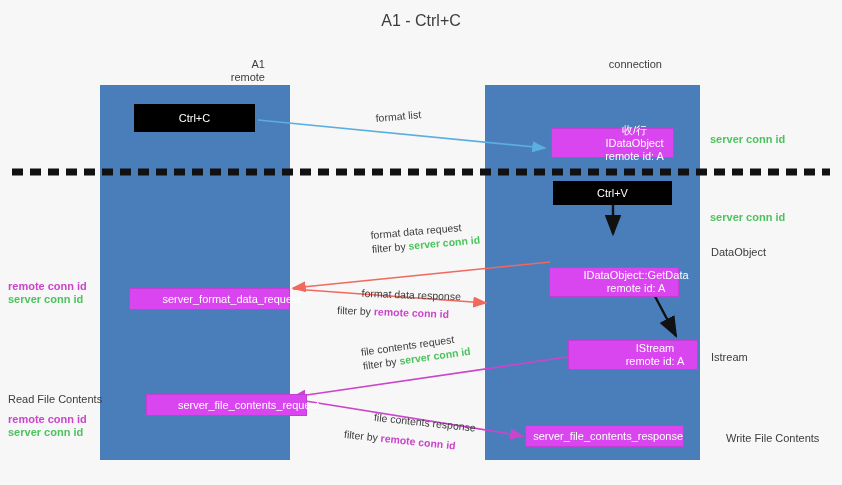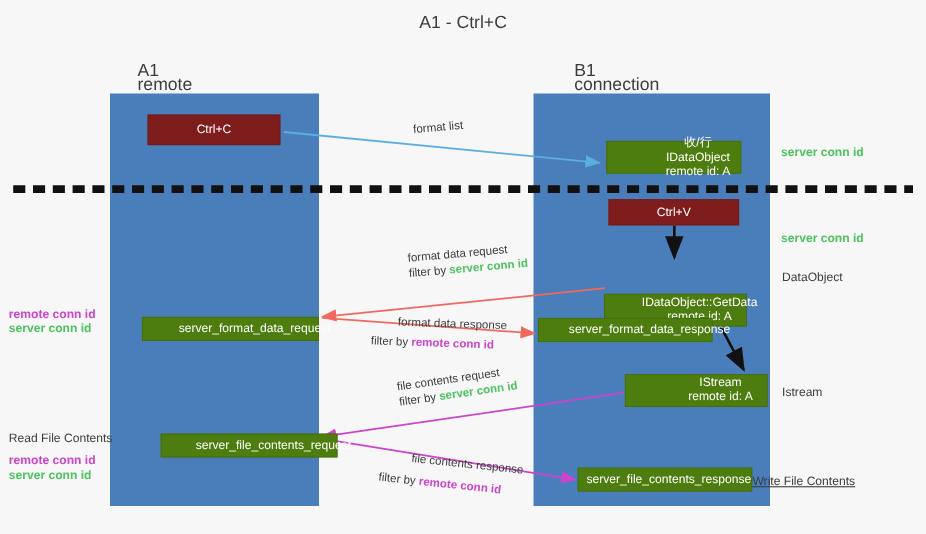--- a/index.html
+++ b/index.html
@@ -8,32 +8,32 @@
     width:842px;height:485px;
     background:#f7f7f7;
     font-family:"Liberation Sans","DejaVu Sans",sans-serif;
     color:#3c3c3c;
     overflow:hidden;
   }
   #stage{position:relative;width:772px;height:485px;background:#f7f7f7;}
   svg.layer{position:absolute;left:0;top:0;width:842px;height:485px;pointer-events:none;}
 
   .lane{position:absolute;background:#4a7ebb;}
-  .lane-hdr{position:absolute;text-align:left;font-size:16px;line-height:13px;color:#3c3c3c;}
+  .lane-hdr{position:absolute;text-align:right;font-size:11px;line-height:13px;color:#3c3c3c;}
 
   .title{position:absolute;text-align:center;font-size:16px;line-height:21px;color:#3c3c3c;}
 
   .box{
     position:absolute;box-sizing:border-box;
     display:flex;flex-direction:column;align-items:center;justify-content:center;
     color:#ffffff;font-size:11px;line-height:13px;text-align:center;
     border:1px solid rgba(0,0,0,.10);
   }
-  .box.orange{background:#4d7c0f;padding-left:44px;}
-  .box.green{background:#7f1d1d;}
+  .box.orange{background:#d946ef;padding-left:44px;}
+  .box.green{background:#000000;}
   .box .l2{font-size:11px;}
 
   .ann{position:absolute;font-size:10.5px;line-height:14px;color:#3c3c3c;white-space:nowrap;}
   .ann .green{color:#4cc35e;font-weight:bold;}
   .ann .mag{color:#cc44cc;font-weight:bold;}
 
   .side{position:absolute;font-size:11px;line-height:14px;white-space:nowrap;color:#3c3c3c;}
   .side.green{color:#4cc35e;font-weight:bold;}
   .side.mag{color:#cc44cc;font-weight:bold;}
 </style>
@@ -44,21 +44,20 @@
 
   <div class="title" style="left:271px;top:10px;width:300px;">
     <div>A1 - Ctrl+C</div>
   </div>
 
   <div class="lane-hdr" style="left:125px;top:58px;width:140px;">
     <div>A1</div>
     <div>remote</div>
   </div>
   <div class="lane-hdr" style="left:522px;top:58px;width:140px;">
-    <div>B1</div>
     <div>connection</div>
   </div>
 
   <div class="lane" style="left:100px;top:85px;width:190px;height:375px;"></div>
   <div class="lane" style="left:485px;top:85px;width:215px;height:375px;"></div>
 
   <svg class="layer" viewBox="0 0 842 485">
     <defs>
       <marker id="ah-blue" markerWidth="9" markerHeight="7" refX="8" refY="3.5" orient="auto">
         <polygon points="0 0, 9 3.5, 0 7" fill="#5aaee0"></polygon>
@@ -106,23 +105,20 @@
 
   <div class="box orange" style="left:549px;top:238px;width:130px;height:30px;margin-top:29px;">
     <div>IDataObject::GetData</div>
     <div class="l2">remote id: A</div>
   </div>
 
   <div class="box orange" style="left:129px;top:288px;width:161px;height:22px;">
     <div>server_format_data_request</div>
   </div>
 
-  <div class="box orange" style="left:489px;top:289px;width:159px;height:22px;">
-    <div>server_format_data_response</div>
-  </div>
 
   <div class="box orange" style="left:568px;top:340px;width:130px;height:30px;">
     <div>IStream</div>
     <div class="l2">remote id: A</div>
   </div>
 
   <div class="box orange" style="left:146px;top:394px;width:161px;height:22px;">
     <div>server_file_contents_request</div>
   </div>
 
@@ -159,21 +155,21 @@
     <div style="padding-left:28px;">file contents response</div>
     <div style="padding-top:6px;">
       <span>filter by </span><span class="mag">remote conn id</span>
     </div>
   </div>
 
   <div class="side green" style="left:710px;top:132px;">server conn id</div>
   <div class="side green" style="left:710px;top:210px;">server conn id</div>
   <div class="side" style="left:711px;top:245px;">DataObject</div>
   <div class="side" style="left:711px;top:350px;">Istream</div>
-  <div class="side" style="left:684px;top:431px;text-decoration:underline;">Write File Contents</div>
+  <div class="side" style="left:726px;top:431px;">Write File Contents</div>
 
   <div class="side mag" style="left:8px;top:279px;">remote conn id</div>
   <div class="side green" style="left:8px;top:292px;">server conn id</div>
 
   <div class="side" style="left:8px;top:392px;">Read File Contents</div>
   <div class="side mag" style="left:8px;top:412px;">remote conn id</div>
   <div class="side green" style="left:8px;top:425px;">server conn id</div>
 
 </div>
 

